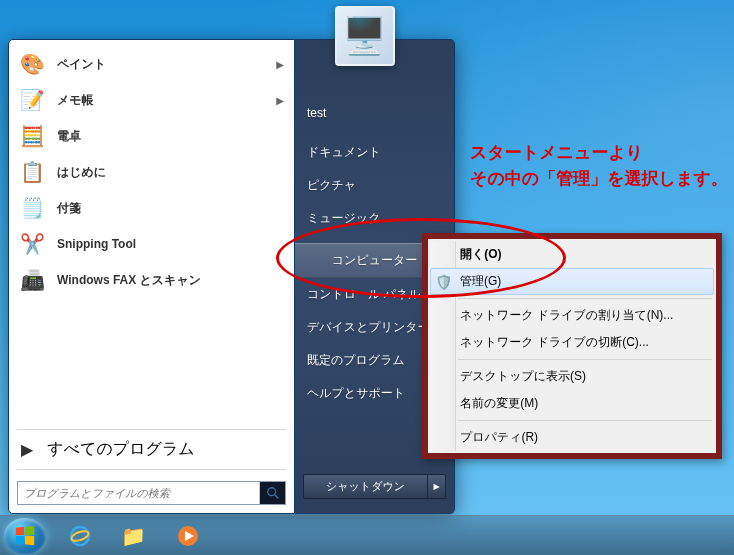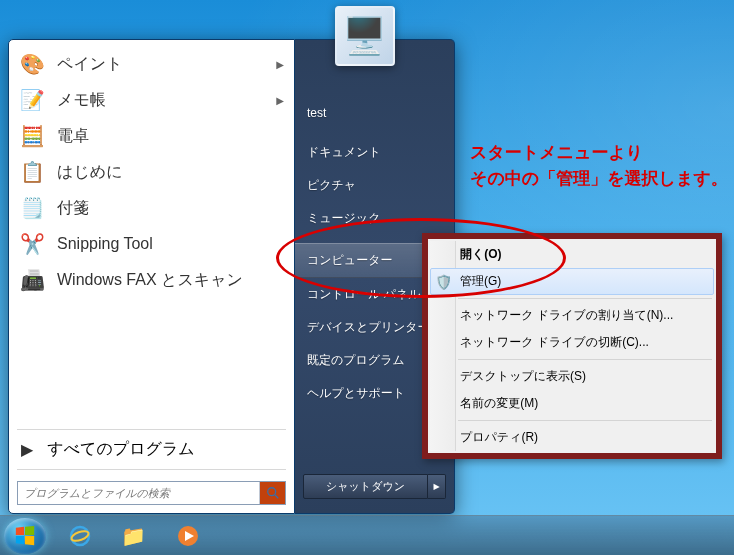--- a/index.html
+++ b/index.html
@@ -79,23 +79,24 @@
   width: 28px;
   height: 28px;
   margin-right: 10px;
   display: flex;
   align-items: center;
   justify-content: center;
   font-size: 20px;
   flex-shrink: 0;
 }
 .prog-label {
-  font-size: 16px;
+  font-size: 12px;
   color: #333;
   flex: 1;
+  font-weight: bold;
 }
 .prog-arrow {
   color: #666;
   font-size: 10px;
 }
 .divider {
   height: 1px;
   background: #d8d8d8;
   margin: 3px 6px;
 }
@@ -109,21 +110,21 @@
   margin-right: 14px;
   color: #333;
 }
 .all-programs .label {
   font-size: 16px;
 }
 .search-box {
   margin: 8px 6px 6px 6px;
   display: flex;
   border: 1px solid #8a9db5;
-  background: #c2410c;
+  background: #0f172a;
   height: 24px;
 }
 .search-input {
   flex: 1;
   border: none;
   padding: 0 6px;
   font-size: 11px;
   font-style: italic;
   color: #888;
   outline: none;
@@ -141,20 +142,21 @@
   padding: 8px 12px;
   font-size: 12px;
   color: #fff;
   cursor: pointer;
   text-shadow: 0 1px 1px rgba(0,0,0,0.3);
 }
 .right-item.selected {
   background: linear-gradient(180deg, rgba(255,255,255,0.2), rgba(255,255,255,0.1));
   border-top: 1px solid rgba(255,255,255,0.3);
   border-bottom: 1px solid rgba(0,0,0,0.3);
+  text-align: center;
 }
 .right-spacer { height: 8px; }
 .shutdown-row {
   margin-top: auto;
   padding: 6px 8px;
   display: flex;
 }
 .shutdown-btn {
   flex: 1;
   background: linear-gradient(180deg, #4a5d7a, #2e3d55);

